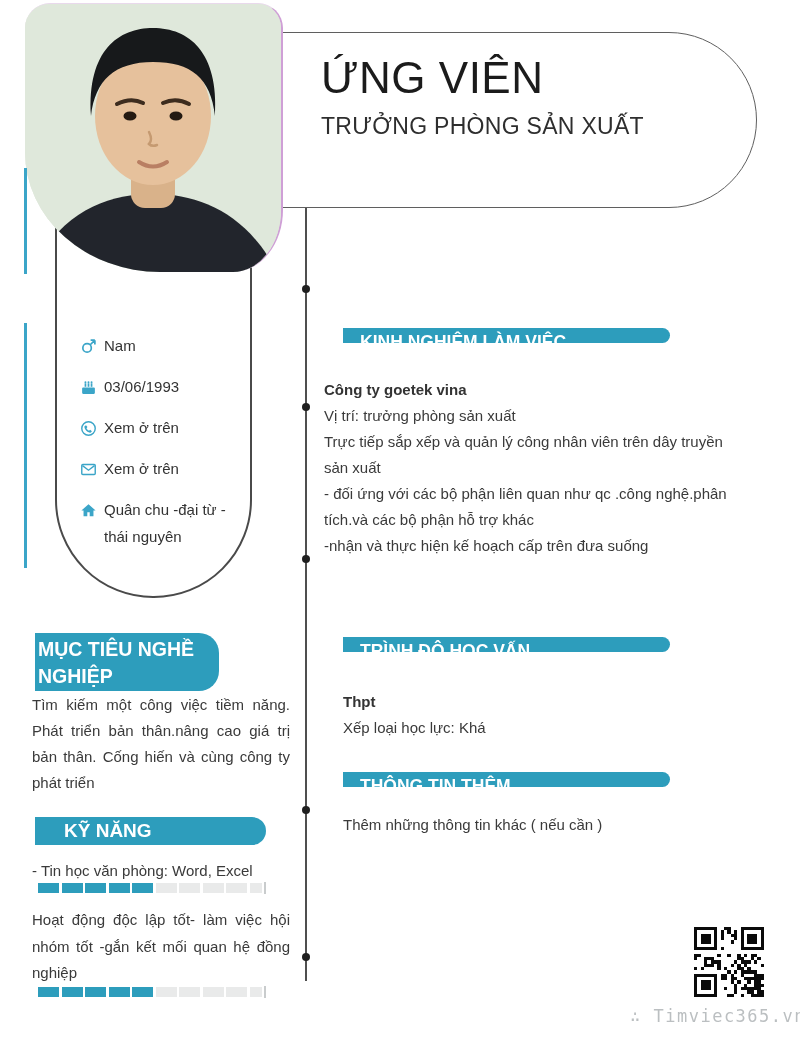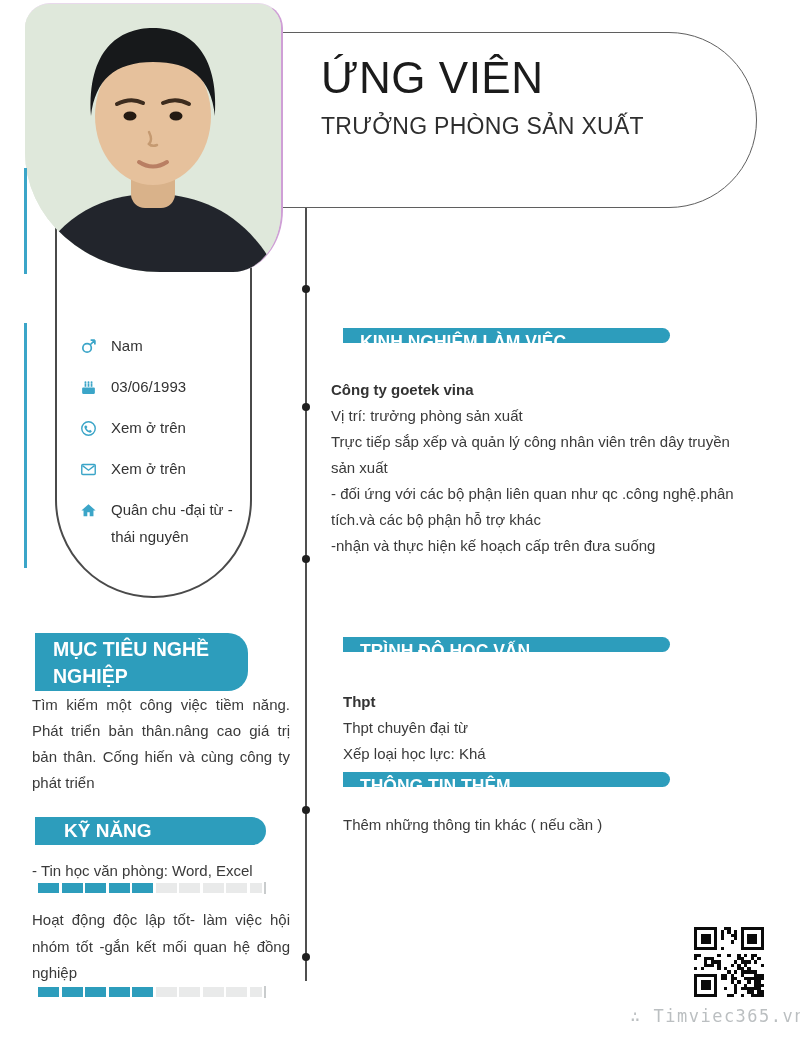--- a/index.html
+++ b/index.html
@@ -31,40 +31,40 @@
   .timeline{position:absolute;left:305px;top:208px;width:2px;height:773px;background:#4f4f4f;z-index:0;}
   .tl-dot{position:absolute;left:302px;width:8px;height:8px;border-radius:50%;background:#1f1f1f;z-index:1;}
   
   .info-box{
     position:absolute;left:55px;top:60px;width:197px;height:538px;z-index:2;
     border:2px solid #4a4a4a;border-radius:0 0 98px 98px;background:#fff;box-sizing:border-box;
   }
   .info-list{position:absolute;left:23px;top:275px;width:158px;}
   .info-row{display:flex;align-items:flex-start;margin-bottom:19px;}
   .info-row .ic{width:17px;height:17px;flex:0 0 17px;margin-top:1px;}
-  .info-row .txt{margin-left:14px;font-size:15px;line-height:27px;margin-top:-5px;color:#333;}
+  .info-row .txt{margin-left:7px;font-size:15px;line-height:27px;margin-top:-5px;color:#333;}
   .ic svg{display:block;width:17px;height:17px;}
   
   .sec-banner{
     background:var(--accent,#2d9dbc);color:#fff;font-weight:bold;position:absolute;
     box-sizing:border-box;
   }
-  .sec-banner.left2{left:35px;top:633px;width:213px;height:58px;border-radius:0 20px 20px 0;
-    font-size:19.5px;line-height:27px;padding:3px 0 0 18px;}
+  .sec-banner.left2{left:35px;top:633px;width:184px;height:58px;border-radius:0 20px 20px 0;
+    font-size:19.5px;line-height:27px;padding:3px 0 0 3px;}
   .sec-banner.left1{left:35px;top:817px;width:231px;height:28px;border-radius:0 14px 14px 0;
     font-size:19px;line-height:28px;padding-left:29px;}
   .sec-banner.right{left:343px;width:327px;height:15px;border-radius:0 14.5px 14.5px 0;
     font-size:17.5px;line-height:29px;padding-left:17px;}
   .sec-banner.exp{top:328px;} .sec-banner.edu{top:637px;} .sec-banner.extra{top:772px;}
   
   .body-text{font-size:15px;line-height:26px;color:#3a3a3a;position:absolute;}
   .objective-body{left:32px;top:692px;width:258px;text-align:justify;}
   .skill-label{left:32px;top:858px;width:258px;}
   .skill-label2{left:32px;top:907px;width:258px;text-align:justify;line-height:26.5px;}
-  .exp-body{left:331px;top:377px;width:424px;}
+  .exp-body{left:324px;top:377px;width:424px;}
   .edu-body{left:343px;top:689px;width:424px;}
   .extra-body{left:343px;top:812px;width:424px;}
   .bold{font-weight:bold;color:#333;}
   
   .skill-bar{position:absolute;left:38px;height:11px;display:flex;align-items:center;}
   .skill-bar.b1{top:882px;} .skill-bar.b2{top:986px;}
   .skill-bar .seg{width:21px;height:10px;background:#e9eaea;margin-right:2.5px;display:inline-block;}
   .skill-bar .seg.filled{background:var(--accent,#2d9dbc);}
   .skill-bar .seg.small{width:12px;}
   .skill-bar .cap{width:2px;height:12px;background:#c9cccd;display:inline-block;}
@@ -205,21 +205,20 @@
     <div class="bold">Công ty goetek vina</div>
     <div>Vị trí: trưởng phòng sản xuất</div>
     <div>Trực tiếp sắp xếp và quản lý công nhân viên trên dây truyền sản xuất</div>
     <div>- đối ứng với các bộ phận liên quan như qc  .công nghệ.phân tích.và các bộ phận hỗ trợ khác</div>
     <div>-nhận và thực hiện kế hoạch cấp trên đưa suống</div>
   </div>
 
   <div class="sec-banner right edu">TRÌNH ĐỘ HỌC VẤN</div>
   <div class="body-text edu-body">
     <div class="bold">Thpt</div>
-    <div>Thpt chuyên đại từ</div>
     <div>Xếp loại học lực: Khá</div>
   </div>
 
   <div class="sec-banner right extra">THÔNG TIN THÊM</div>
   <div class="body-text extra-body">Thêm những thông tin khác ( nếu cần )</div>
 
   <div class="qr">
     <svg viewBox="0 0 21 21" id="qr-svg">
         <rect x="9" y="0" width="1" height="1" fill="#0a0a0a"></rect>
         <rect x="10" y="0" width="1" height="1" fill="#0a0a0a"></rect>

